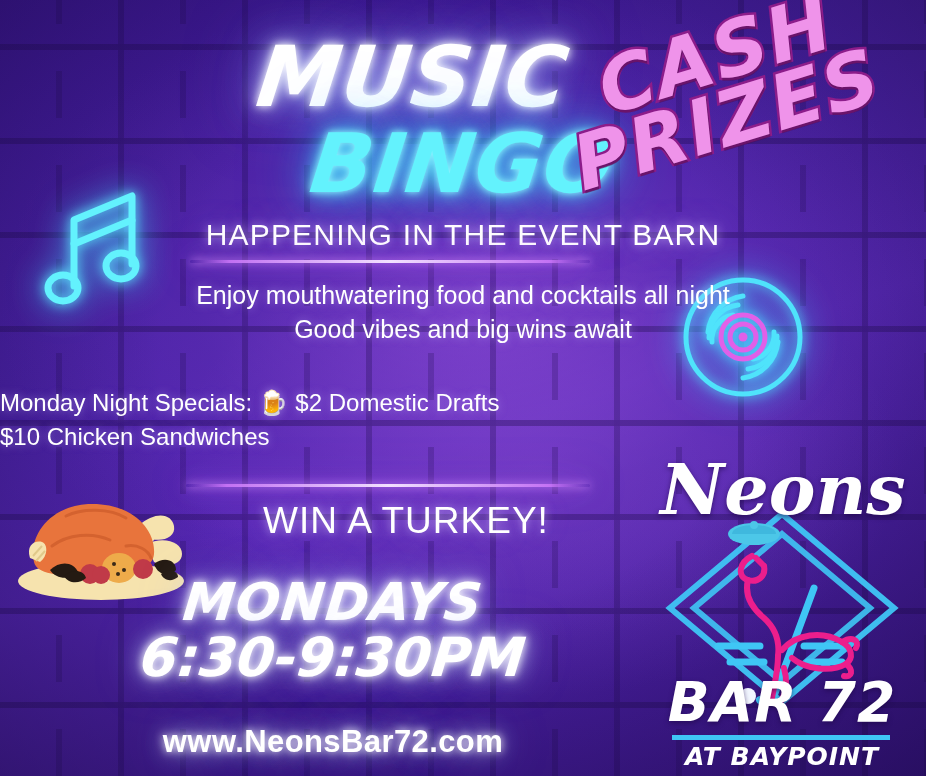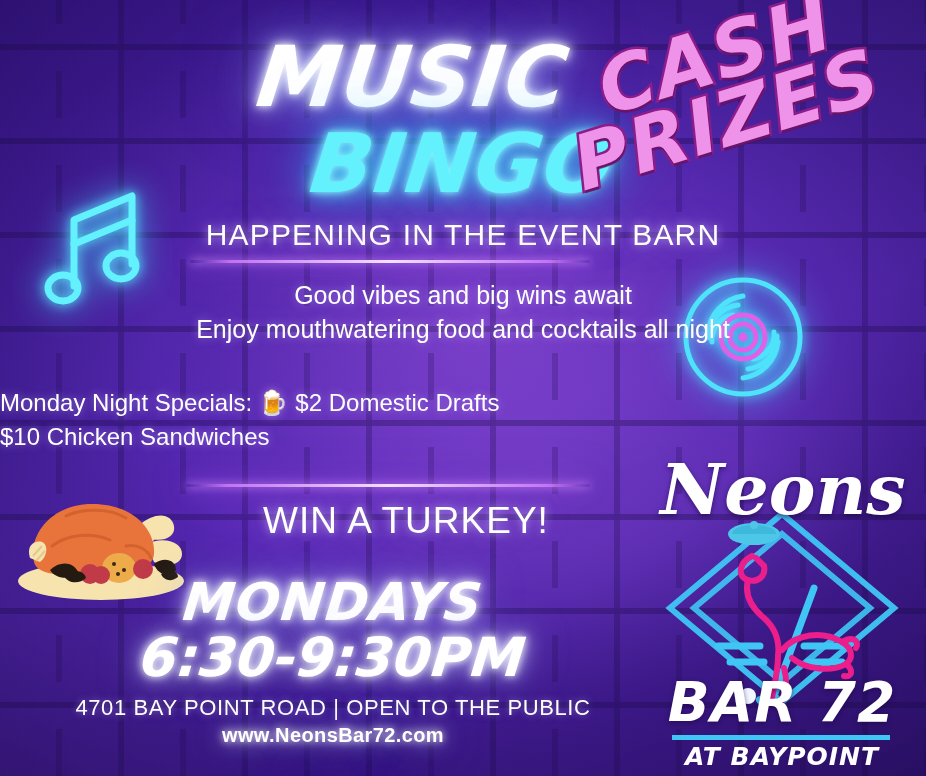--- a/index.html
+++ b/index.html
@@ -230,21 +230,21 @@
     font-size: 22px;
     font-weight: 400;
     letter-spacing: 0.6px;
     color: #ffffff;
     text-shadow: 0 0 7px rgba(210,190,255,0.5);
   }
   #website {
     left: 0; right: 0; top: 724px;
     padding-right: 260px;
     text-align: center;
-    font-size: 20px;
+    font-size: 31px;
     font-weight: 600;
     letter-spacing: 0.4px;
     color: #ffffff;
     text-shadow:
       0 0 8px #ffffff,
       0 0 22px rgba(200,215,255,0.85),
       0 0 46px rgba(150,170,255,0.55);
   }
 
   
@@ -358,22 +358,22 @@
       <circle cx="75" cy="65" r="22" stroke="#e060e8" stroke-width="5" fill="none"></circle>
       <circle cx="75" cy="65" r="13" stroke="#e060e8" stroke-width="5" fill="none"></circle>
       <circle cx="75" cy="65" r="4.5" fill="#e060e8"></circle>
     </svg>
   </div>
 
   <div class="abs" id="subtitle">HAPPENING IN THE EVENT BARN</div>
   <div class="abs divider" id="divider-top"></div>
 
   <div class="abs" id="tagline-block">
+    <span class="ln">Enjoy mouthwatering food and cocktails all night</span>
     <span class="ln">Good vibes and big wins await</span>
-    <span class="ln">Enjoy mouthwatering food and cocktails all night</span>
   </div>
 
   <div class="abs" id="specials-block">
     <span class="ln"><span>Monday Night Specials: </span><span class="emoji">🍺</span><span> $2 Domestic Drafts</span></span>
     <span class="ln">$10 Chicken Sandwiches</span>
   </div>
 
   <div class="abs divider" id="divider-bottom"></div>
 
   <div class="abs" id="turkey-icon">
@@ -400,21 +400,20 @@
       <path d="M24 74 C20 62 28 56 36 58 C42 60 42 72 34 78 Z" fill="#f6e3ae"></path>
       <path d="M27 72 L36 62" stroke="#e0c98a" stroke-width="2"></path>
       <path d="M30 77 L39 67" stroke="#e0c98a" stroke-width="2"></path>
     </svg>
   </div>
 
   <div class="abs" id="win-turkey-text">WIN A TURKEY!</div>
 
   <div class="abs" id="mondays">MONDAYS</div>
   <div class="abs" id="hours">6:30-9:30PM</div>
-  <div class="abs" id="address">4701 BAY POINT ROAD | OPEN TO THE PUBLIC</div>
   <div class="abs" id="website">www.NeonsBar72.com</div>
 
   <div class="abs" id="logo">
     <div id="logo-neons">Neons</div>
 
     <div id="logo-diamond-wrap">
       <svg width="252" height="216" viewBox="0 0 252 216">
         <g stroke="#3fc6f5" stroke-width="6" fill="none" stroke-linecap="round">
           <path d="M126 14 L238 108 L126 202 L14 108 Z" opacity="0.95"></path>
           <path d="M126 34 L214 108 L126 182 L38 108 Z" opacity="0.9"></path>

